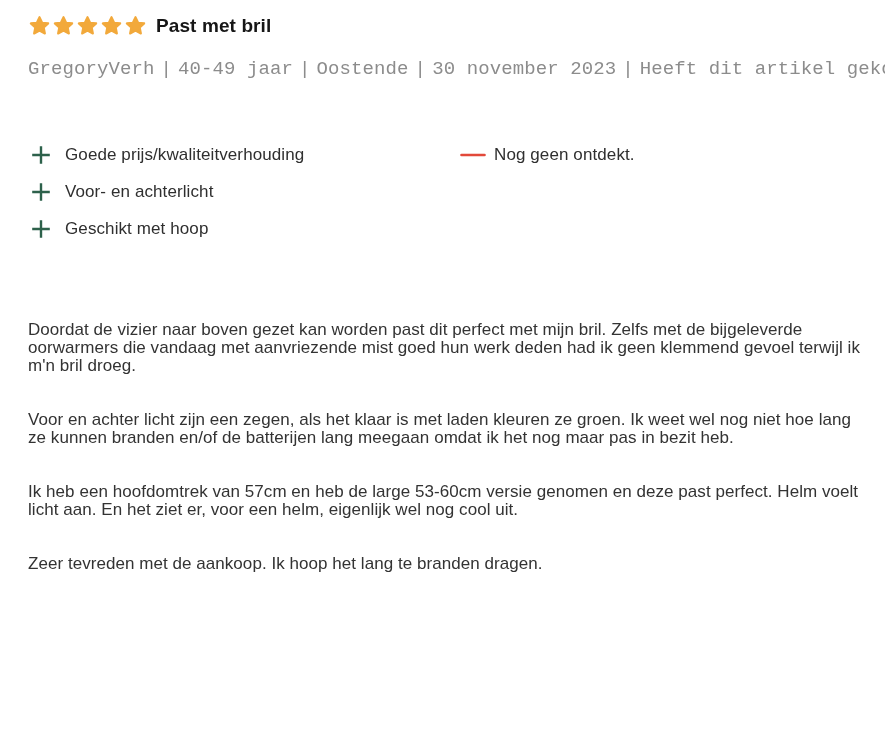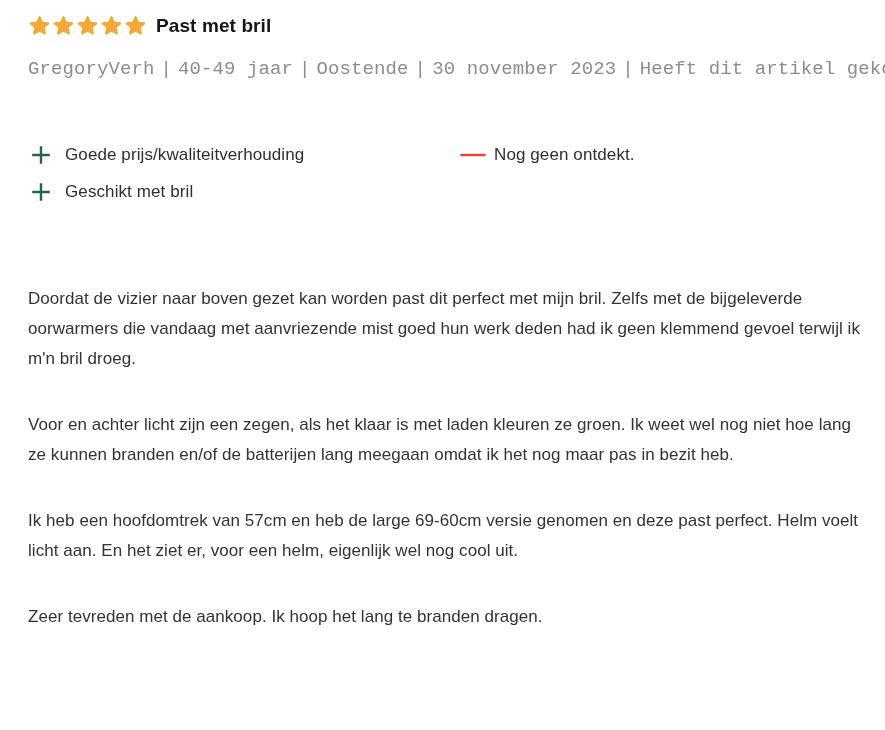--- a/index.html
+++ b/index.html
@@ -65,21 +65,21 @@
     color: #2f2f2f;
     letter-spacing: 0.1px;
     text-align: center;
   }
   .review-body {
     margin-top: 70px;
     width: 838px;
   }
   .review-body p {
     font-size: 17px;
-    line-height: 30px;
+    line-height: 18px;
     color: var(--body-color, #333333);
     letter-spacing: 0.05px;
     margin-bottom: 36px;
   }
   .review-body p:last-child { margin-bottom: 0; }
 </style>
 </head>
 <body>
 
 <div class="review-card">
@@ -126,35 +126,43 @@
             </svg>
           </span>
           <span class="pc-label">Goede prijs/kwaliteitverhouding</span>
         </div>
         <div class="pc-row">
           <span class="pc-icon plus-icon">
             <svg width="20" height="20" viewBox="0 0 20 20">
               <path d="M10 1.2v17.6M1.2 10h17.6" stroke="#2D614B" stroke-width="2.4"></path>
             </svg>
           </span>
-          <span class="pc-label">Geschikt met bril</span>
+          <span class="pc-label">Voor- en achterlicht</span>
+        </div>
+        <div class="pc-row">
+          <span class="pc-icon plus-icon">
+            <svg width="20" height="20" viewBox="0 0 20 20">
+              <path d="M10 1.2v17.6M1.2 10h17.6" stroke="#2D614B" stroke-width="2.4"></path>
+            </svg>
+          </span>
+          <span class="pc-label">Geschikt met hoop</span>
         </div>
       </div>
     <div class="cons-col">
         <div class="pc-row">
           <span class="pc-icon minus-icon">
             <svg width="26" height="20" viewBox="0 0 26 20">
               <path d="M1.5 10h23" stroke="#E2493A" stroke-width="2.6" stroke-linecap="round"></path>
             </svg>
           </span>
           <span class="pc-label">Nog geen ontdekt.</span>
         </div>
       </div>
   </div>
 
   <div class="review-body">
       <p>Doordat de vizier naar boven gezet kan worden past dit perfect met mijn bril. Zelfs met de bijgeleverde oorwarmers die vandaag met aanvriezende mist goed hun werk deden had ik geen klemmend gevoel terwijl ik m'n bril droeg.</p>
       <p>Voor en achter licht zijn een zegen, als het klaar is met laden kleuren ze groen. Ik weet wel nog niet hoe lang ze kunnen branden en/of de batterijen lang meegaan omdat ik het nog maar pas in bezit heb.</p>
-      <p>Ik heb een hoofdomtrek van 57cm en heb de large 69-60cm versie genomen en deze past perfect. Helm voelt licht aan. En het ziet er, voor een helm, eigenlijk wel nog cool uit.</p>
+      <p>Ik heb een hoofdomtrek van 57cm en heb de large 53-60cm versie genomen en deze past perfect. Helm voelt licht aan. En het ziet er, voor een helm, eigenlijk wel nog cool uit.</p>
       <p>Zeer tevreden met de aankoop. Ik hoop het lang te branden dragen.</p>
     </div>
 
 </div>
 
 </body></html>

